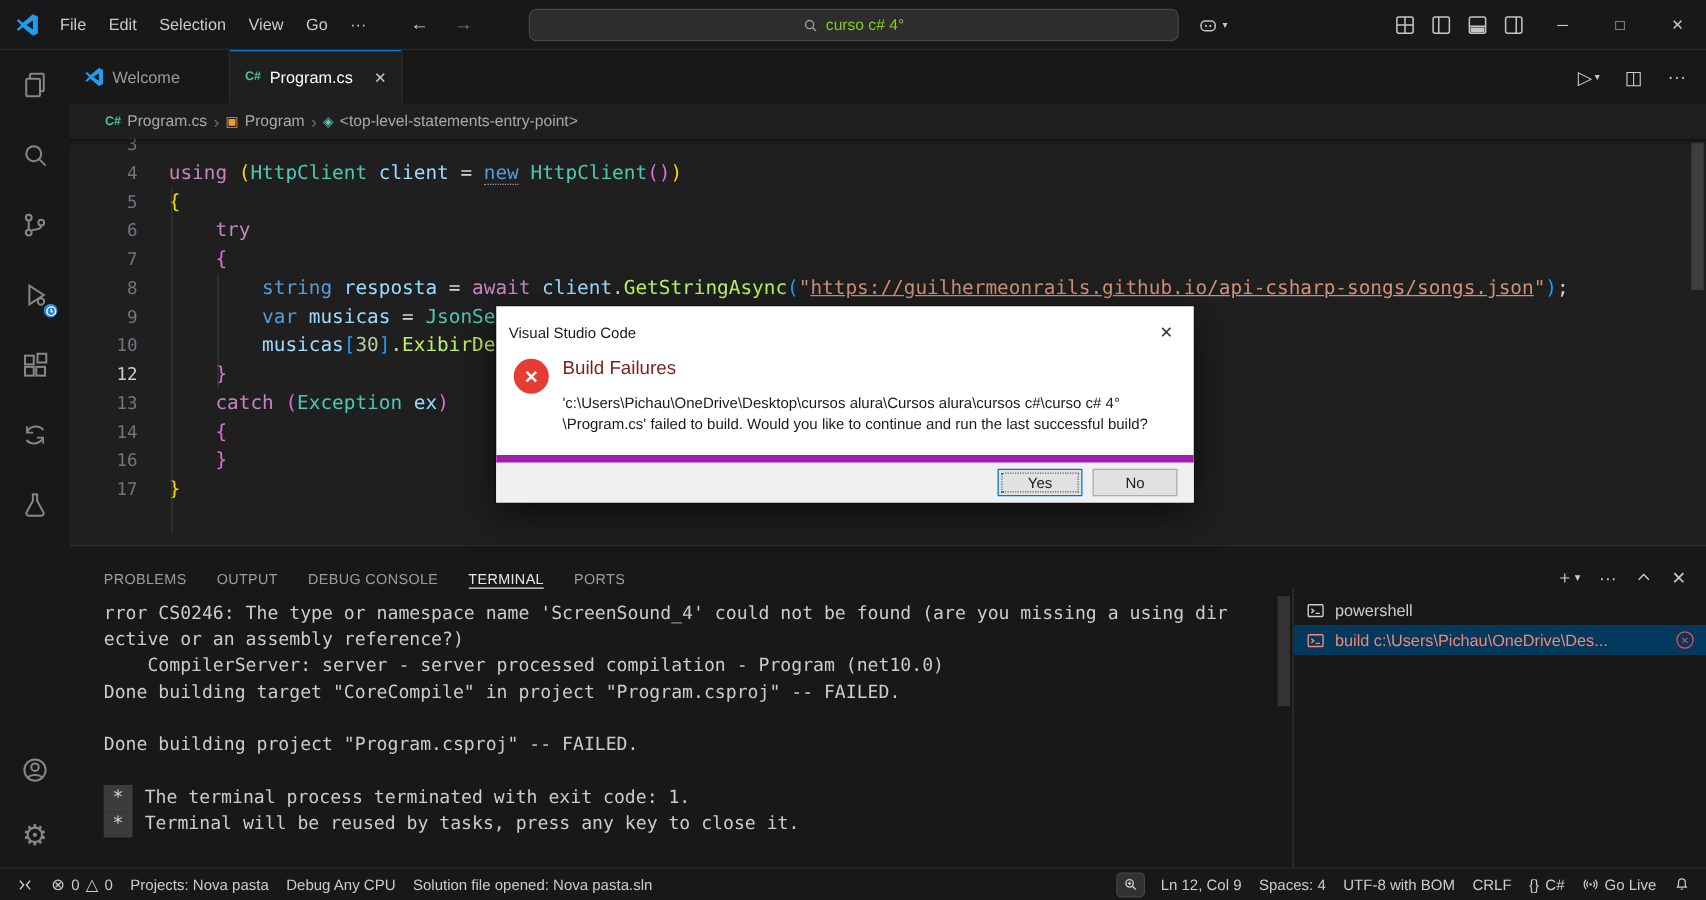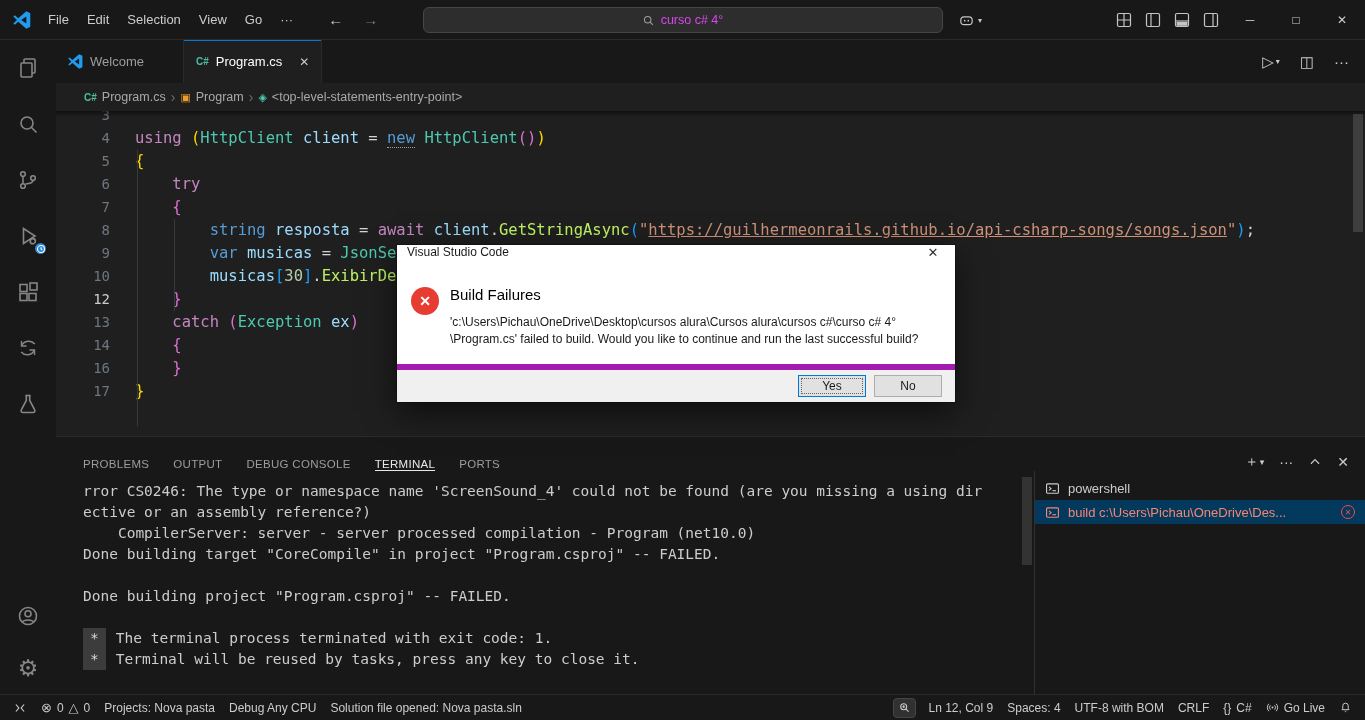--- a/index.html
+++ b/index.html
@@ -8,21 +8,21 @@
   svg{display:block}
 
   
   .titlebar{flex:0 0 40px;background:#181818;border-bottom:1px solid #2b2b2b;display:flex;align-items:center;position:relative}
   .tb-logo{margin:0 8px 0 13px}
   .menus{display:flex;align-items:center}
   .menu-item{padding:4px 9px;font-size:13px;color:#cccccc;border-radius:5px;cursor:default}
   .tb-nav{display:flex;gap:20px;margin-left:26px;font-size:15px}
   .tb-arrow{color:#cfcfcf;cursor:pointer}
   .tb-arrow.fwd{color:#7a7a7a}
-  .searchbox{position:absolute;left:50%;top:7px;transform:translateX(-50%);width:520px;height:26px;background:#2d2d2d;border:1px solid #454545;border-radius:6px;display:flex;align-items:center;justify-content:center;gap:6px;color:#d946ef;font-size:12.5px;cursor:pointer}
+  .searchbox{position:absolute;left:50%;top:7px;transform:translateX(-50%);width:520px;height:26px;background:#2d2d2d;border:1px solid #454545;border-radius:6px;display:flex;align-items:center;justify-content:center;gap:6px;color:#84cc16;font-size:12.5px;cursor:pointer}
   .copilot{position:absolute;left:958px;top:50%;transform:translateY(-50%);display:flex;align-items:center;gap:3px;color:#c5c5c5;cursor:pointer}
   .layout-controls{position:absolute;right:146px;top:0;height:40px;display:flex;align-items:center;gap:13px;color:#c5c5c5}
   .lc{cursor:pointer}
   .win-controls{position:absolute;right:0;top:0;height:40px;display:flex}
   .win-btn{width:46px;height:40px;display:flex;align-items:center;justify-content:center;font-size:12px;color:#cccccc;cursor:pointer}
 
   
   .main{flex:1;display:flex;min-height:0}
   .activitybar{width:56px;background:#181818;display:flex;flex-direction:column;align-items:center;flex:0 0 56px}
   .ab-icon{width:56px;height:56px;display:flex;align-items:center;justify-content:center;color:#868686;position:relative;cursor:pointer}
@@ -90,25 +90,25 @@
 
   
   .statusbar{flex:0 0 25px;background:#181818;border-top:1px solid #2b2b2b;display:flex;align-items:center;font-size:12px;color:#cccccc;padding:0 6px}
   .sb-item{padding:0 7px;height:25px;display:flex;align-items:center;gap:5px;cursor:pointer;white-space:nowrap}
   .sb-right{margin-left:auto;display:flex;align-items:center}
   .sb-ico{font-size:13px;line-height:1}
   .zoombox{background:#313131;border:1px solid #454545;border-radius:4px;height:20px;margin-right:6px;padding:0 4px}
 
   
   .dialog{position:absolute;left:397px;top:245px;width:558px;background:#ffffff;color:#1a1a1a;z-index:100;box-shadow:0 10px 30px rgba(0,0,0,.6),0 0 0 1px rgba(0,0,0,.25)}
-  .dlg-titlebar{height:28px;display:flex;align-items:flex-start;padding:0 9px 0 10px;font-size:12px;color:#1a1a1a}
+  .dlg-titlebar{height:28px;display:flex;align-items:flex-end;padding:0 9px 0 10px;font-size:12px;color:#1a1a1a}
   .dlg-close{margin-left:auto;width:26px;text-align:center;font-size:13px;color:#333;cursor:pointer}
   .dlg-content{display:flex;gap:11px;padding:10px 16px 16px 14px}
   .dlg-icon{flex:0 0 28px;width:28px;height:28px;border-radius:50%;background:#e73c32;color:#fff;font-weight:bold;font-size:14px;display:flex;align-items:center;justify-content:center;margin-top:4px}
-  .dlg-heading{font-size:15px;color:#000000;margin:3px 0 11px;font-weight:normal}
+  .dlg-heading{font-size:15px;color:#7f1d1d;margin:3px 0 11px;font-weight:normal}
   .dlg-text{font-size:12px;line-height:17px;max-width:478px}
   .dlg-footer{height:38px;background:#f0f0f0;border-top:6px solid #a21caf;display:flex;align-items:center;justify-content:flex-end;gap:8px;padding:0 13px}
   .dlg-btn{width:68px;height:22px;background:#e1e1e1;border:1px solid #adadad;font-size:12px;display:flex;align-items:center;justify-content:center;cursor:pointer}
   .dlg-btn.primary{border-color:#0078d7;outline:1px dotted #666;outline-offset:-4px}
 </style>
 </head>
 <body>
 
 <div class="window">
 

